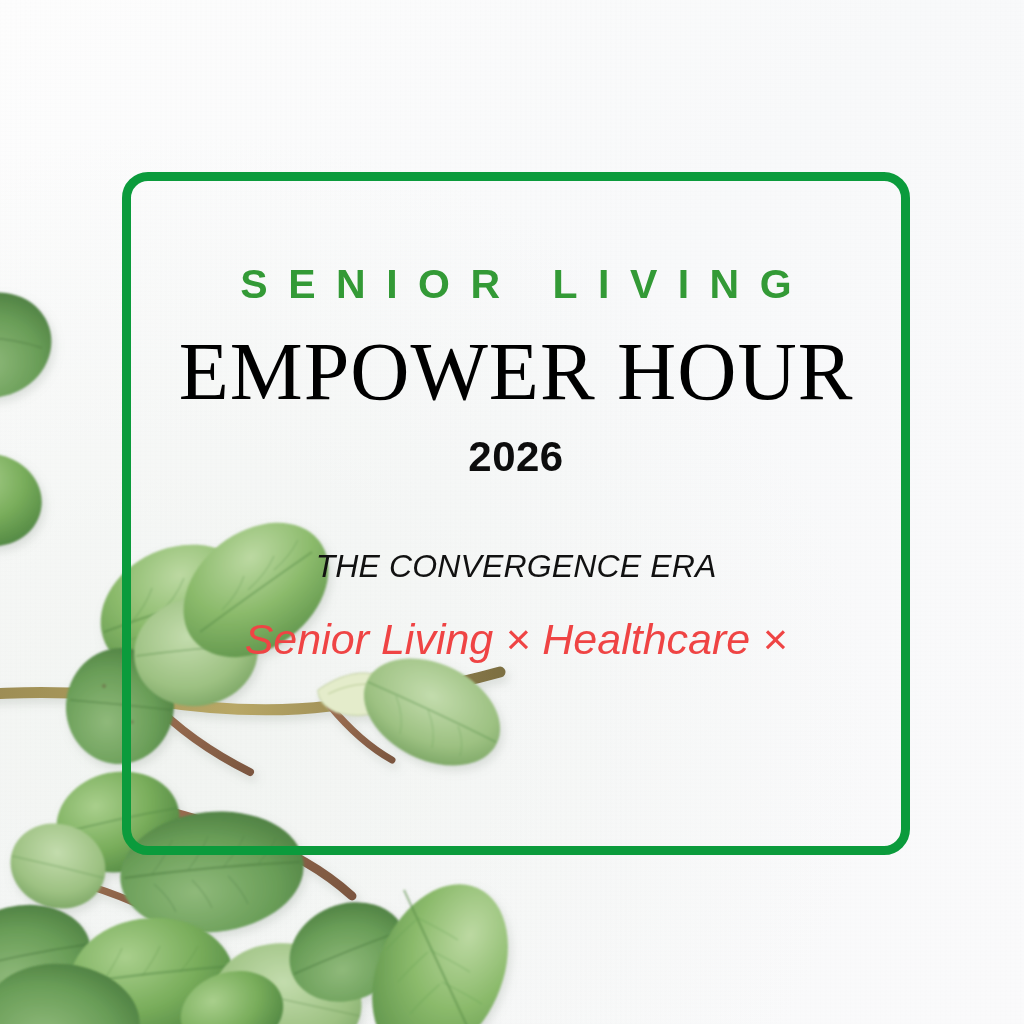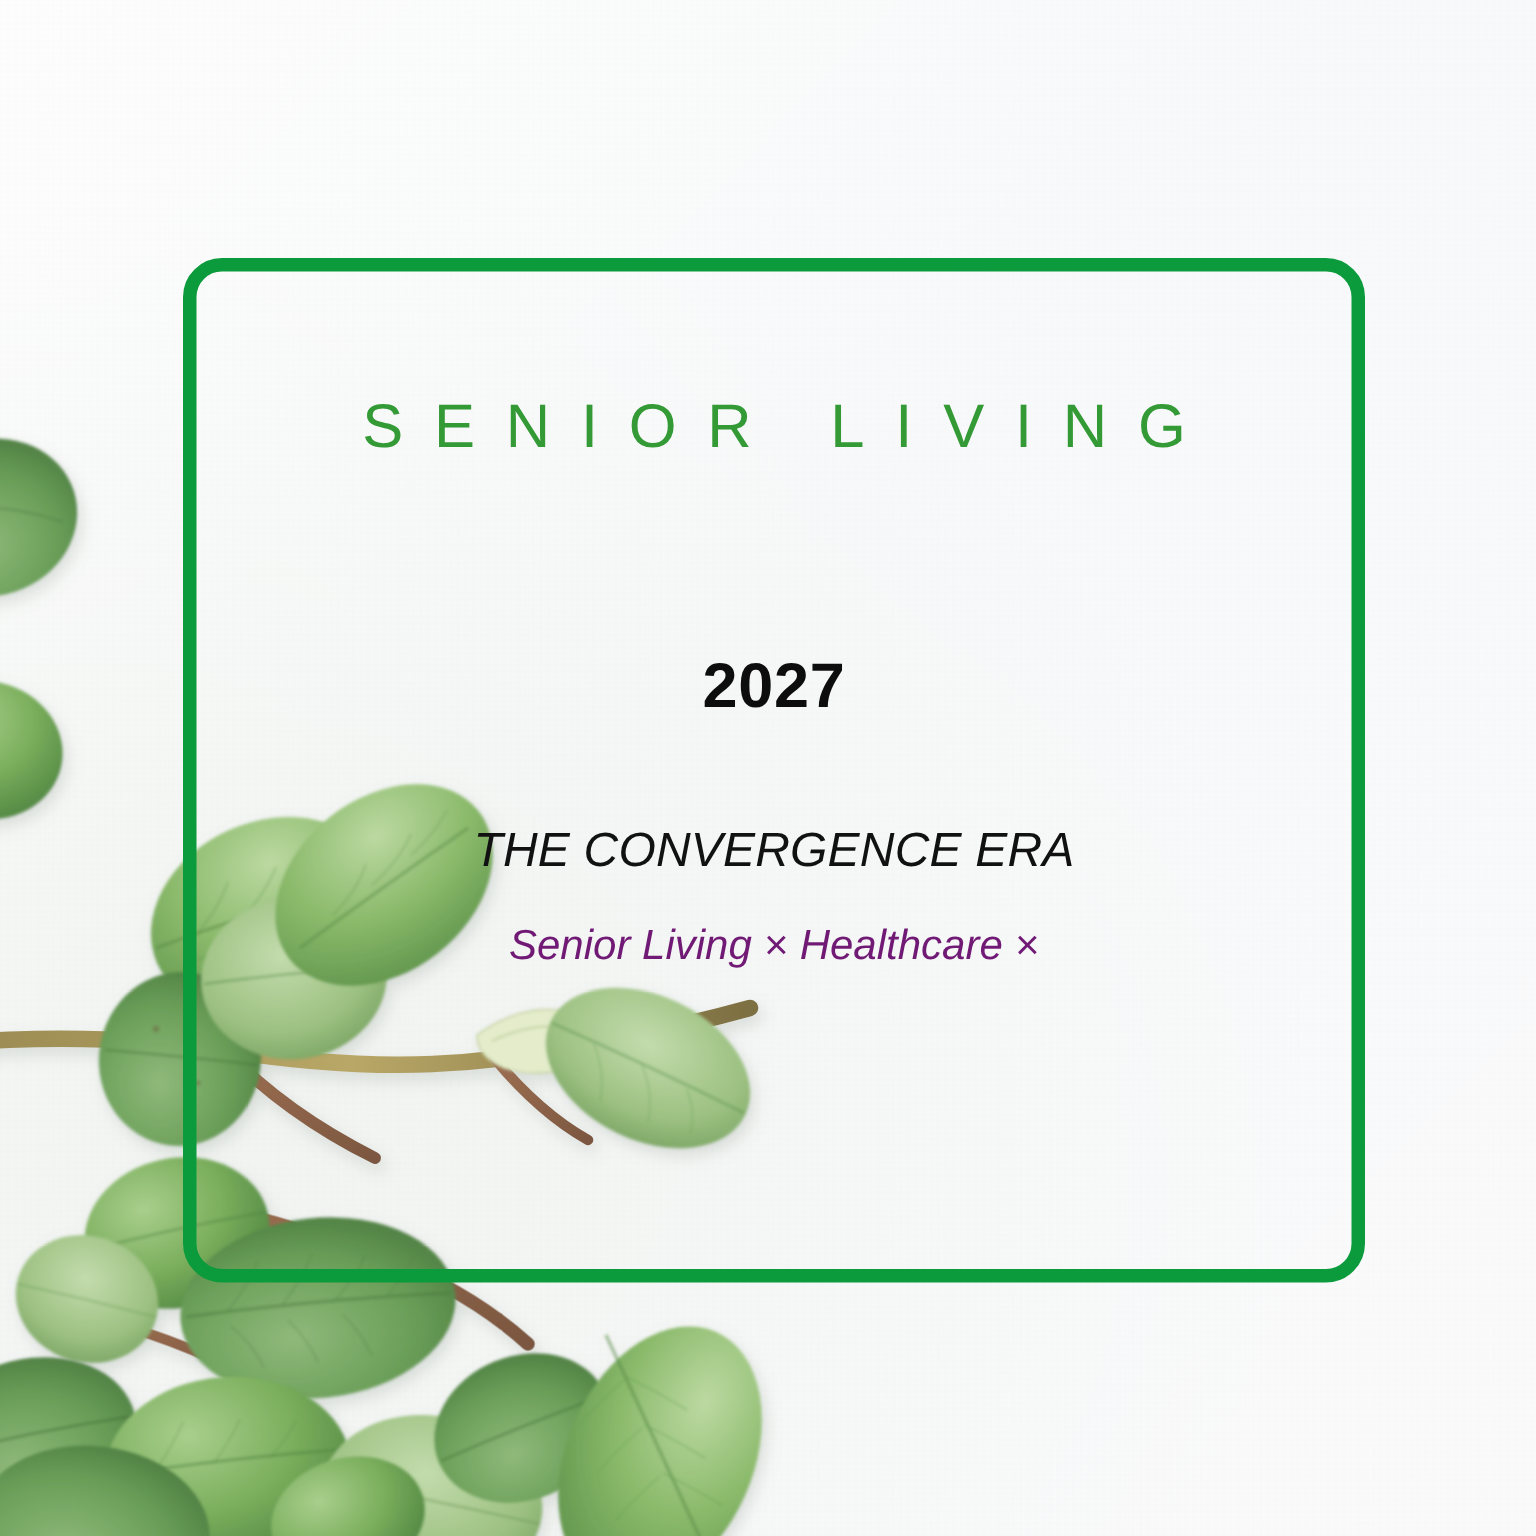--- a/index.html
+++ b/index.html
@@ -61,21 +61,21 @@
     box-sizing: border-box;
     text-align: center;
   }
 
   .eyebrow {
     position: absolute;
     left: 0; right: 0;
     top: 92px;
     color: #339a36;
     font-size: 41px;
-    font-weight: 400;
+    font-weight: 700;
     letter-spacing: 0.50em;
     text-indent: 0.50em;
     line-height: 1;
     white-space: nowrap;
     text-align: center;
   }
 
   .headline {
     position: absolute;
     left: 0; right: 0;
@@ -110,24 +110,24 @@
     color: #111111;
     letter-spacing: 0.004em;
     line-height: 1;
     white-space: nowrap;
   }
 
   .pillars {
     position: absolute;
     left: 46px; right: 46px;
     top: 440px;
-    font-size: 28px;
+    font-size: 43px;
     font-style: italic;
     font-weight: 400;
-    color: #701a75;
+    color: #ef4444;
     line-height: 1.30;
   }
 </style>
 </head>
 <body>
 
 <div id="poster">
 
   <div class="paper"></div>
   <div class="paper-grain"></div>
@@ -310,22 +310,23 @@
       </g>
     </svg>
   </div>
 
   <div class="frame"></div>
 
   <div class="content">
 
     <div class="eyebrow">SENIOR LIVING</div>
 
-
-    <div class="year">2027</div>
+    <div class="headline">EMPOWER HOUR</div>
+
+    <div class="year">2026</div>
 
     <div class="theme">THE CONVERGENCE ERA</div>
 
     <div class="pillars">
       <div>Senior Living × Healthcare ×</div>
     </div>
 
   </div>
 
 </div>

